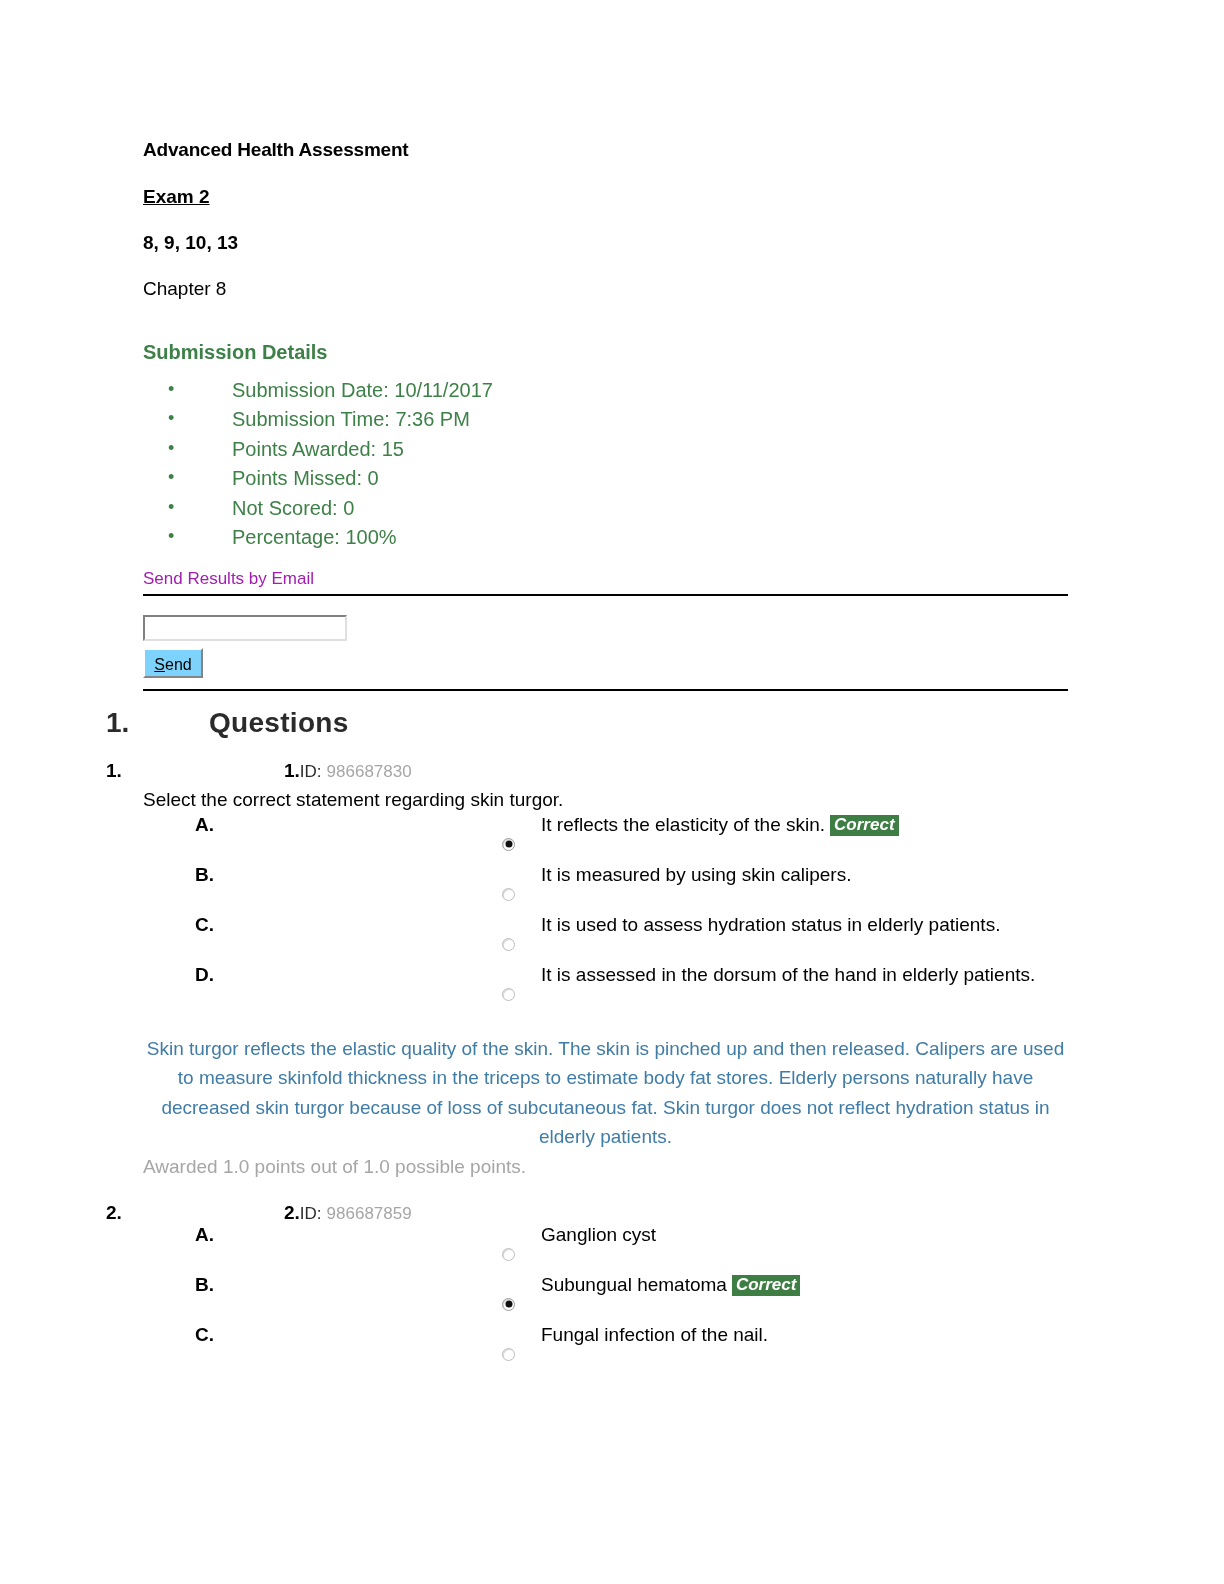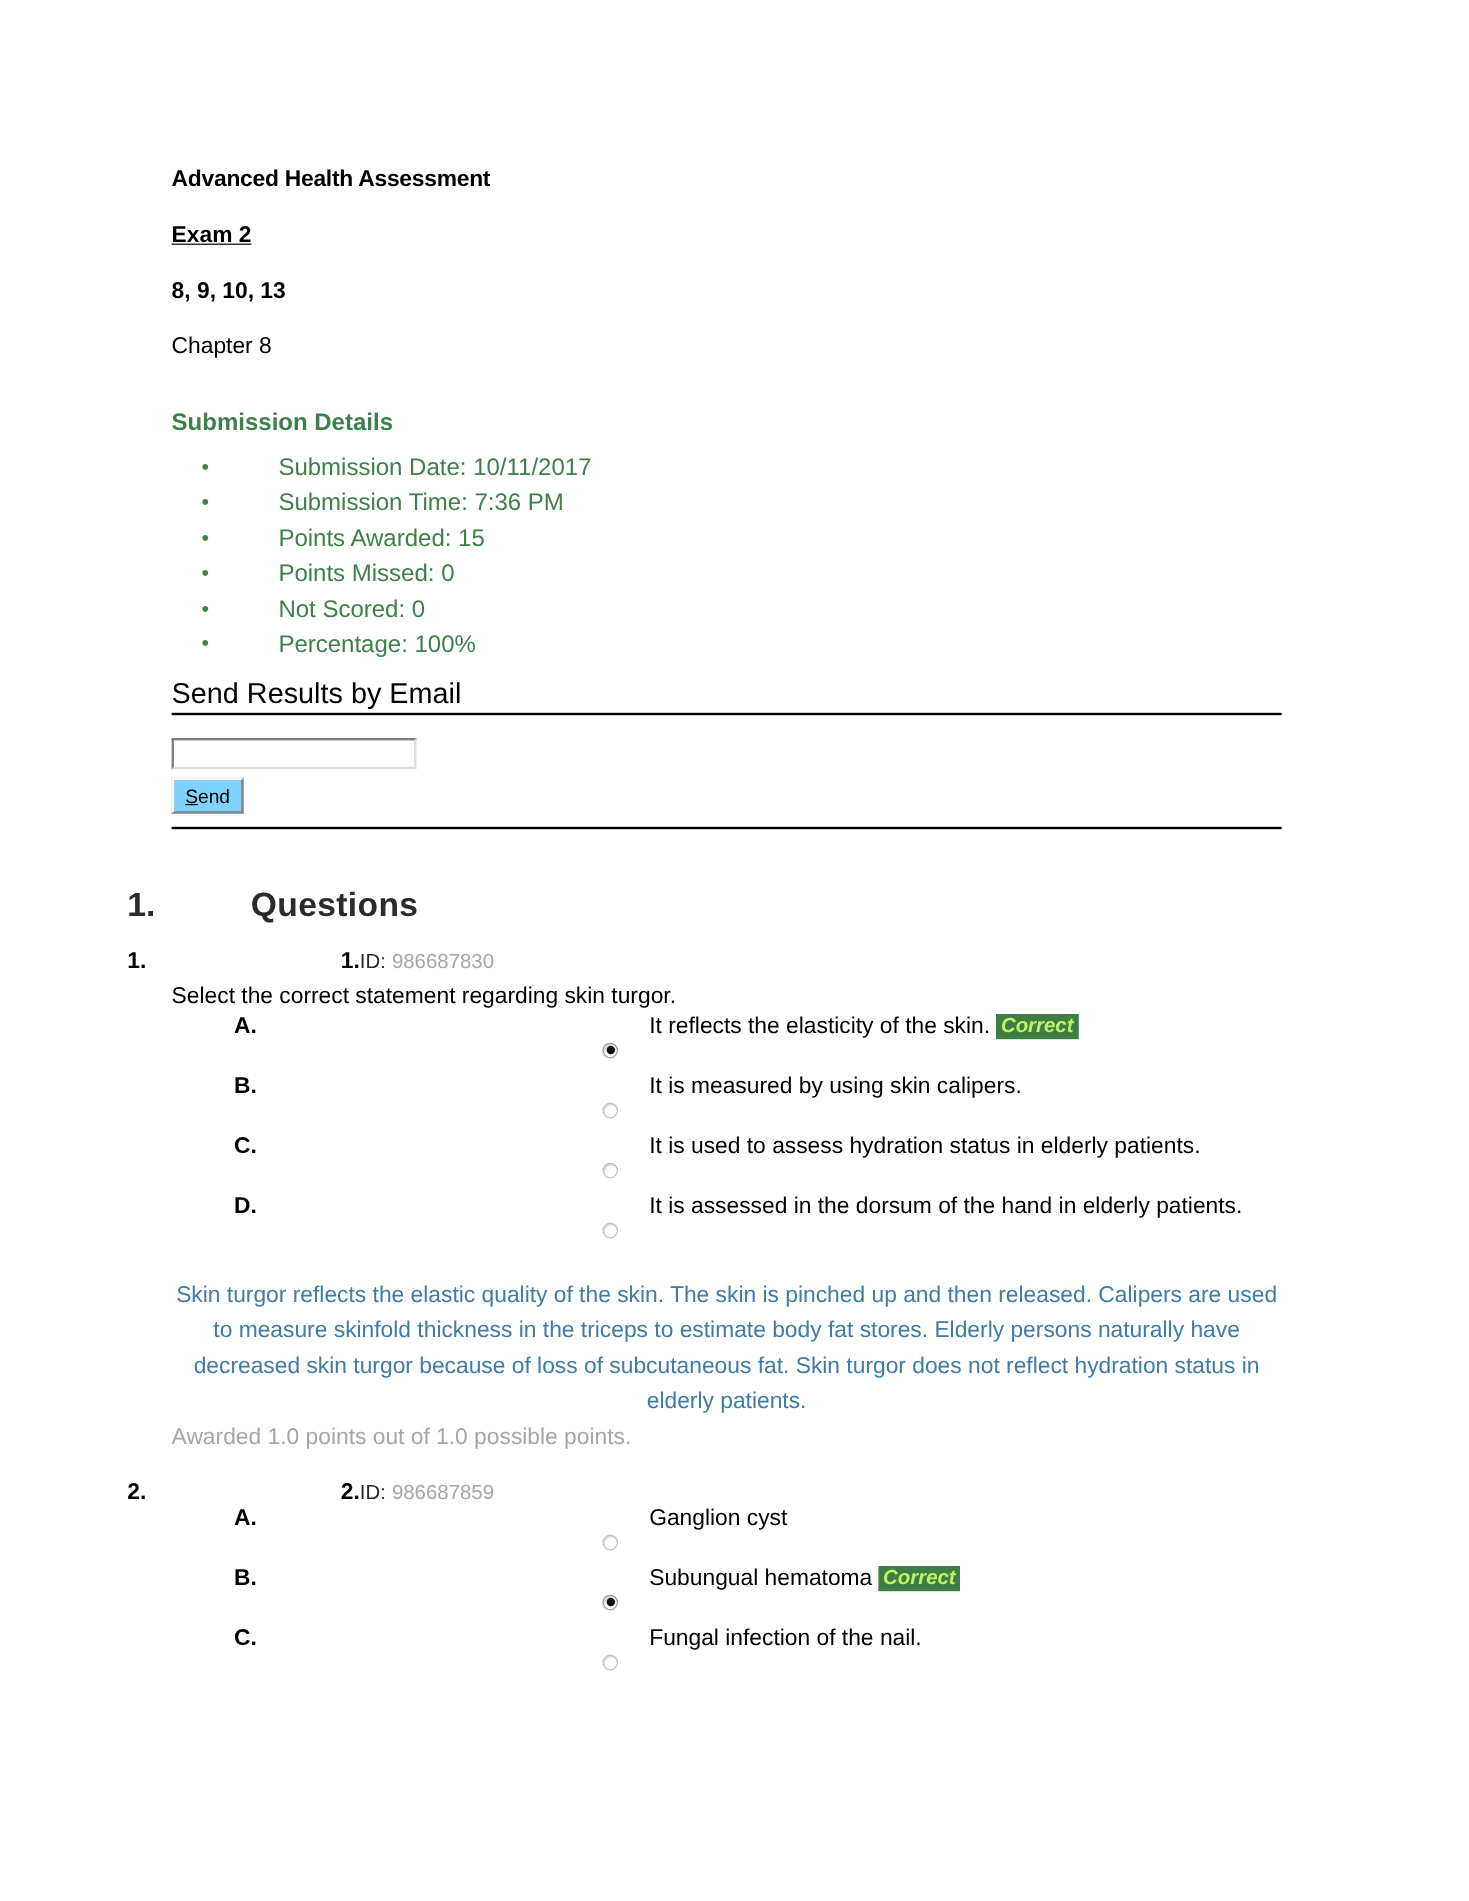--- a/index.html
+++ b/index.html
@@ -79,22 +79,22 @@
   }
   ul.sub-list li::before {
     content: "\2022";
     position: absolute;
     left: 13px;
     top: -1px;
     font-size: 18px;
     color: #3E8148;
   }
   .send-results-label {
-    color: #000000;
-    font-size: 24px;
+    color: #a21caf;
+    font-size: 17px;
     line-height: 28px;
     margin-top: 0px;
   }
   hr.rule {
     border: none;
     border-top: 2px solid #000000;
     margin: 1px 0 0 0;
     width: 925px;
   }
 
@@ -157,21 +157,20 @@
     font-weight: bold;
     color: #2b2b2b;
     width: 103px;
     margin-left: -37px;
   }
   .questions-head .label {
     font-size: 28px;
     font-weight: bold;
     color: #2b2b2b;
     letter-spacing: 0.3px;
-    margin-top: 31px;
   }
 
   
   .question {
     margin-top: 21px;
   }
   .q-idline {
     display: flex;
     align-items: baseline;
   }
@@ -248,21 +247,21 @@
   .option-text {
     position: absolute;
     left: 398px;
     top: 0px;
     font-size: 19px;
     white-space: nowrap;
   }
   .correct-badge {
     display: inline-block;
     background: #3E7D44;
-    color: #bef264;
+    color: #ffffff;
     font-style: italic;
     font-weight: bold;
     font-size: 17px;
     padding: 1px 4px 2px 4px;
     margin-left: 5px;
     vertical-align: 1px;
     line-height: 18px;
   }
 
   

